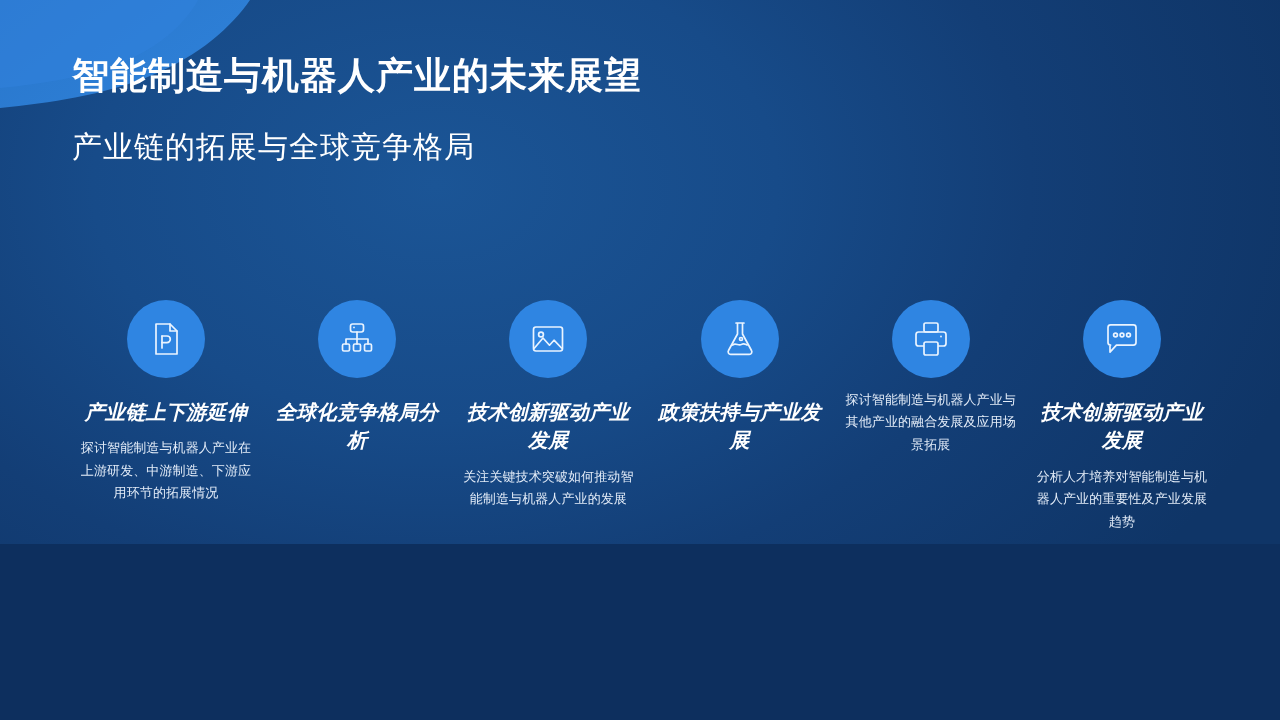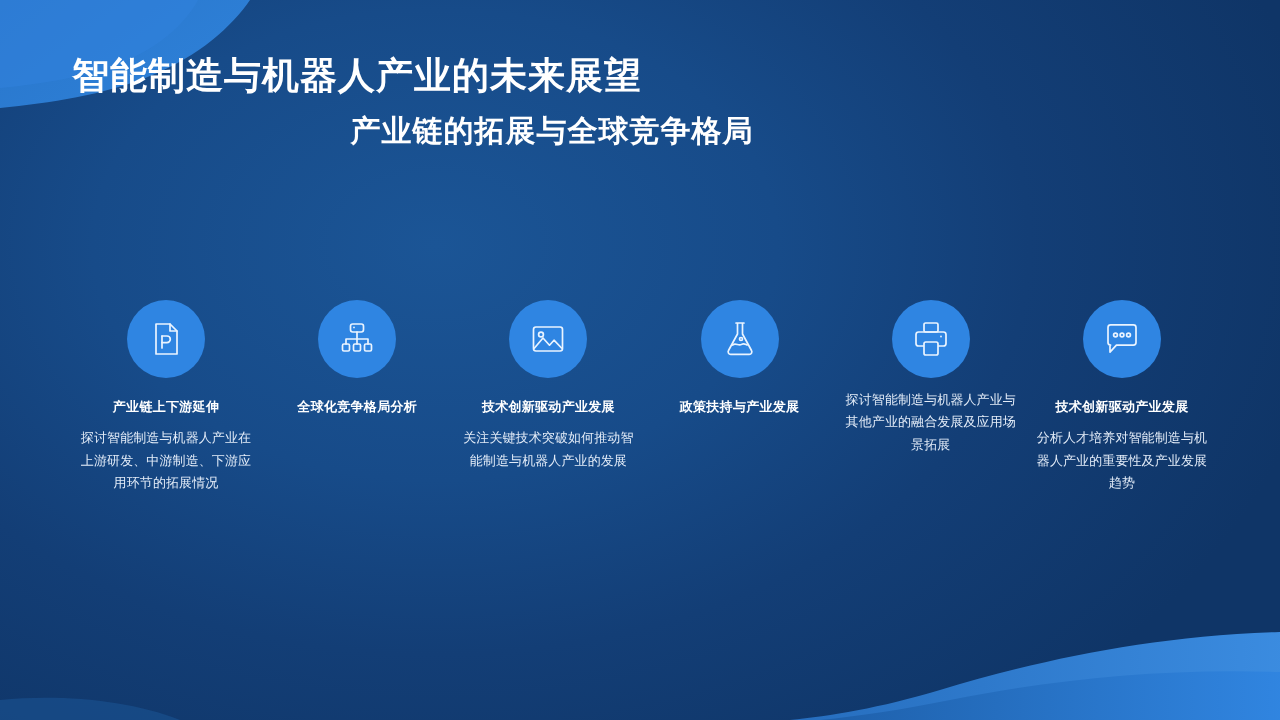--- a/index.html
+++ b/index.html
@@ -3,21 +3,21 @@
 <meta charset="utf-8">
 <style>
   html, body {
     margin: 0;
     padding: 0;
     background: #0d2f5e;
   }
   #slide {
     position: relative;
     width: 1280px;
-    height: 720px;
+    height: 544px;
     overflow: hidden;
     font-family: "Liberation Sans", "DejaVu Sans", sans-serif;
     background: radial-gradient(ellipse 900px 620px at 34% 34%, #1b5596 0%, #174b89 38%, #133e76 66%, #0f3567 100%);
   }
   
   .bg-layer { position: absolute; inset: 0; overflow: hidden; pointer-events: none; }
   .bg-layer svg { display: block; width: 1280px; height: 720px; }
 
   
   .title-block {
@@ -30,25 +30,25 @@
     color: #ffffff;
     font-size: 37px;
     font-weight: bold;
     letter-spacing: 1px;
     line-height: 1.28;
     white-space: nowrap;
   }
   .title-sub {
     color: #ffffff;
     font-size: 30px;
-    font-weight: bold;
+    font-weight: normal;
     letter-spacing: 1px;
     line-height: 1.3;
-    margin-top: 12px;
-    text-align: center;
+    margin-top: 28px;
+    text-align: left;
     padding-right: 180px;
     white-space: nowrap;
   }
 
   
   .columns {
     position: absolute;
     left: 76px;
     top: 300px;
     width: 1136px;
@@ -78,26 +78,27 @@
     height: 40px;
     stroke: #eaf4ff;
     stroke-width: 1.7;
     fill: none;
     stroke-linecap: round;
     stroke-linejoin: round;
   }
   .col-title {
     margin-top: 20px;
     color: #ffffff;
-    font-size: 13px;
+    font-size: 20px;
     font-weight: bold;
     line-height: 1.42;
     text-align: center;
     letter-spacing: 0.3px;
     width: 178px;
+    font-style: italic;
   }
   .col-desc {
     margin-top: 11px;
     color: #e3ecf8;
     font-size: 13px;
     line-height: 1.72;
     text-align: center;
     letter-spacing: 0.1px;
     width: 178px;
   }

